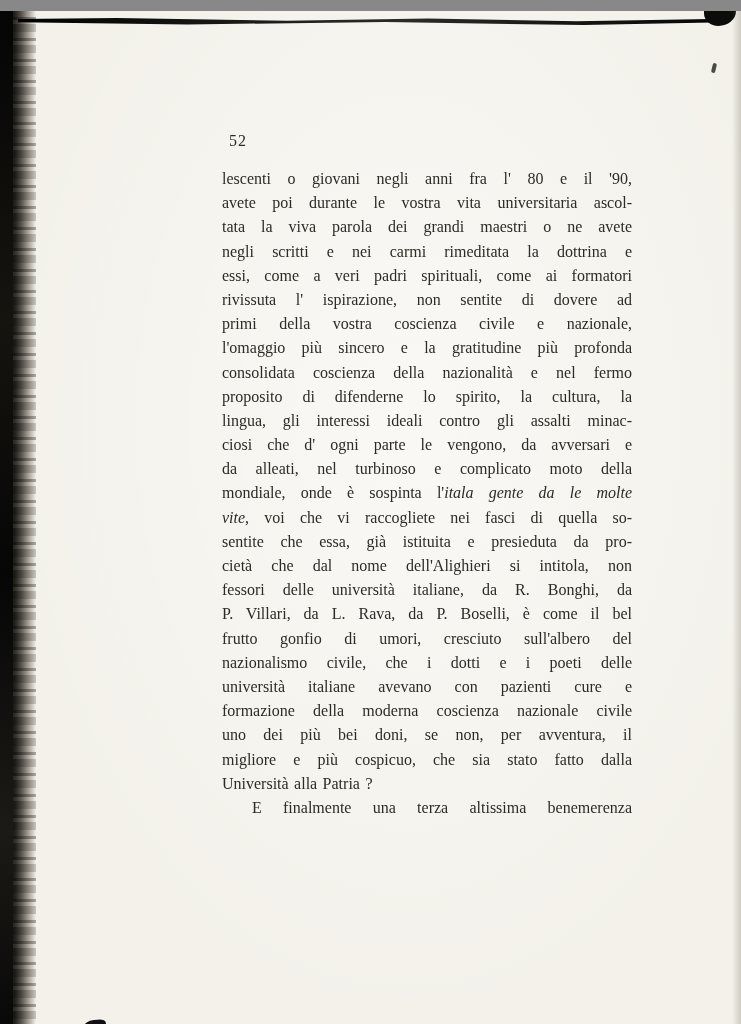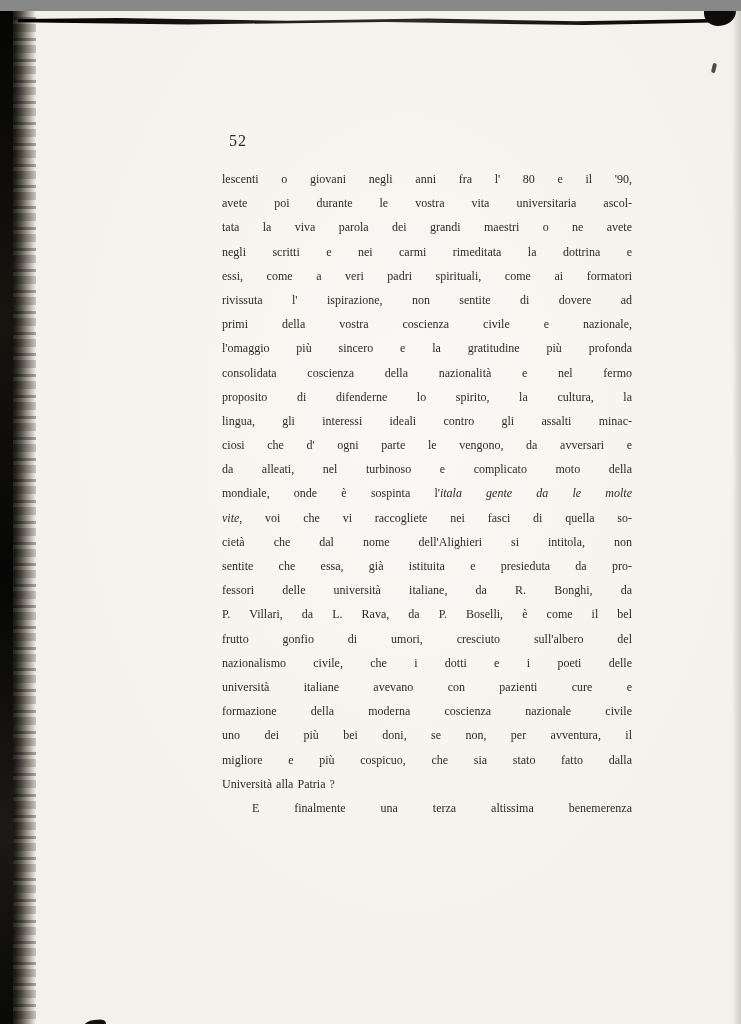--- a/index.html
+++ b/index.html
@@ -60,21 +60,21 @@
     background: linear-gradient(270deg, rgba(110,105,95,0.28), rgba(0,0,0,0));
   }
 
   
   .page-number {
     position: absolute; left: 229px; top: 121px;
     font-size: 16px; letter-spacing: 1px;
   }
   .text-block {
     position: absolute; left: 222px; top: 156px; width: 410px;
-    font-size: 12px; line-height: 24.2px;
+    font-size: 16px; line-height: 24.2px;
     word-spacing: 0.09em;
   }
   .line {
     height: 24.2px;
     white-space: normal;
     text-align: justify;
     text-align-last: justify;
     overflow: hidden;
   }
   .line.no-justify { text-align-last: left; }
@@ -104,22 +104,22 @@
       <div class="line"><span>rivissuta l' ispirazione, non sentite di dovere ad</span></div>
       <div class="line"><span>primi della vostra coscienza civile e nazionale,</span></div>
       <div class="line"><span>l'omaggio più sincero e la gratitudine più profonda</span></div>
       <div class="line"><span>consolidata coscienza della nazionalità e nel fermo</span></div>
       <div class="line"><span>proposito di difenderne lo spirito, la cultura, la</span></div>
       <div class="line"><span>lingua, gli interessi ideali contro gli assalti minac-</span></div>
       <div class="line"><span>ciosi che d' ogni parte le vengono, da avversari e</span></div>
       <div class="line"><span>da alleati, nel turbinoso e complicato moto della</span></div>
       <div class="line"><span>mondiale, onde è sospinta l'</span><em>itala gente da le molte</em></div>
       <div class="line"><em>vite</em><span>, voi che vi raccogliete nei fasci di quella so-</span></div>
+      <div class="line"><span>sentite che essa, già istituita e presieduta da pro-</span></div>
       <div class="line"><span>cietà che dal nome dell'Alighieri si intitola, non</span></div>
-      <div class="line"><span>sentite che essa, già istituita e presieduta da pro-</span></div>
       <div class="line"><span>fessori delle università italiane, da R. Bonghi, da</span></div>
       <div class="line"><span>P. Villari, da L. Rava, da P. Boselli, è come il bel</span></div>
       <div class="line"><span>frutto gonfio di umori, cresciuto sull'albero del</span></div>
       <div class="line"><span>nazionalismo civile, che i dotti e i poeti delle</span></div>
       <div class="line"><span>università italiane avevano con pazienti cure e</span></div>
       <div class="line"><span>formazione della moderna coscienza nazionale civile</span></div>
       <div class="line"><span>uno dei più bei doni, se non, per avventura, il</span></div>
       <div class="line"><span>migliore e più cospicuo, che sia stato fatto dalla</span></div>
       <div class="line no-justify"><span>Università alla Patria ?</span></div>
       <div class="line indent"><span>E finalmente una terza altissima benemerenza</span></div>

